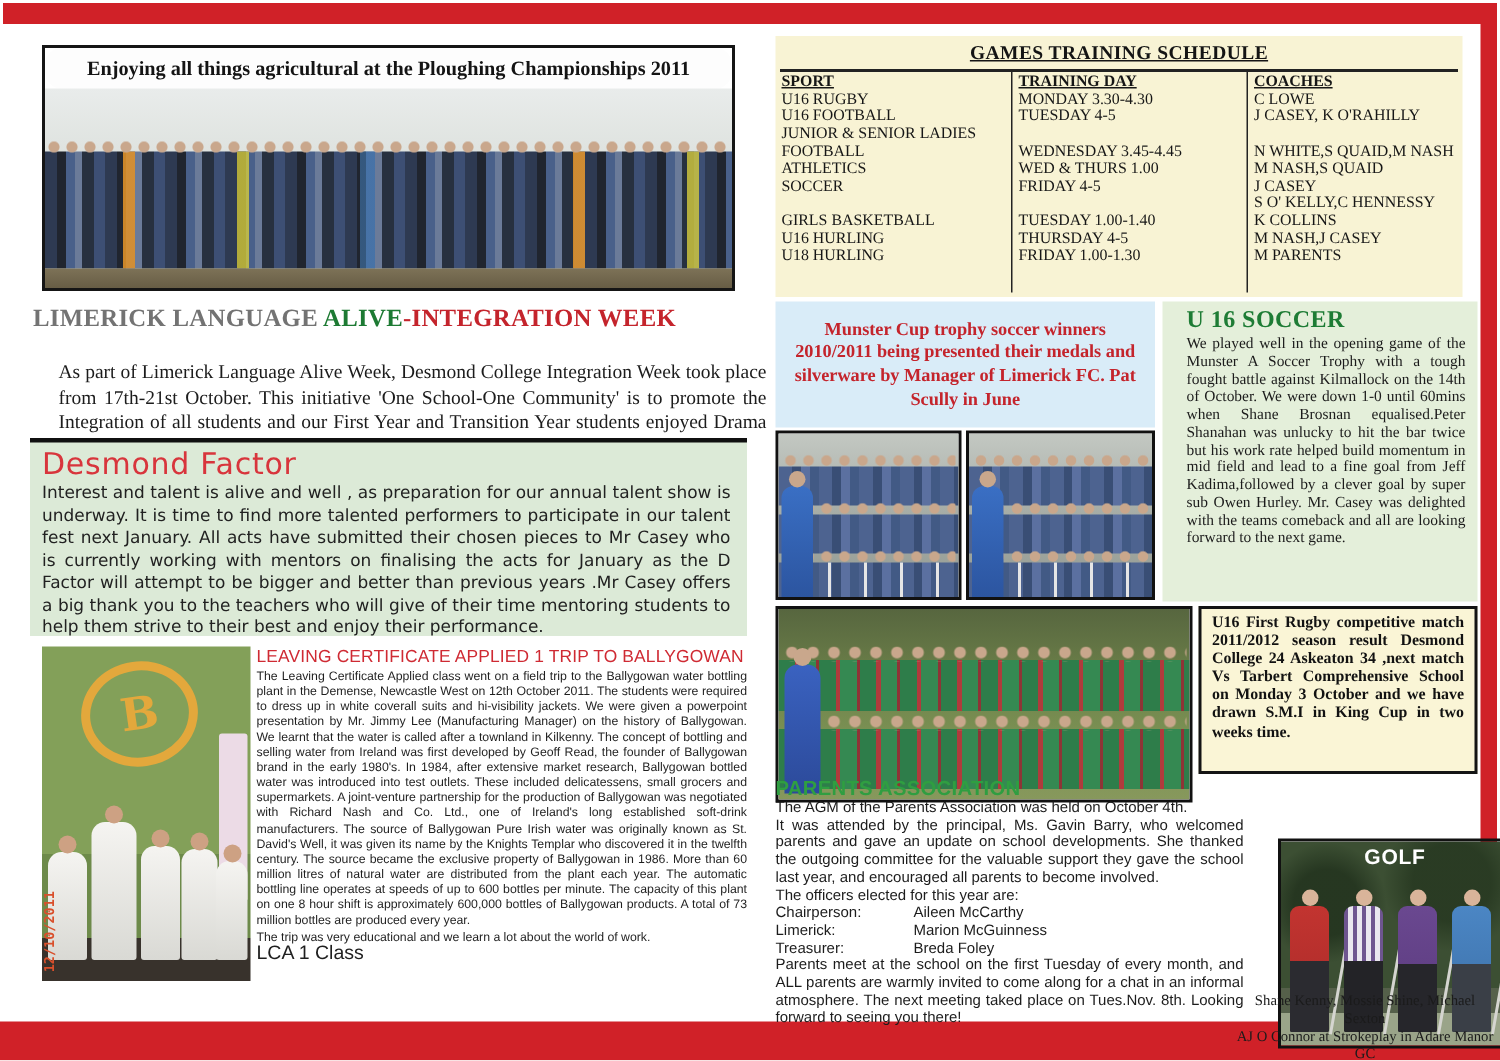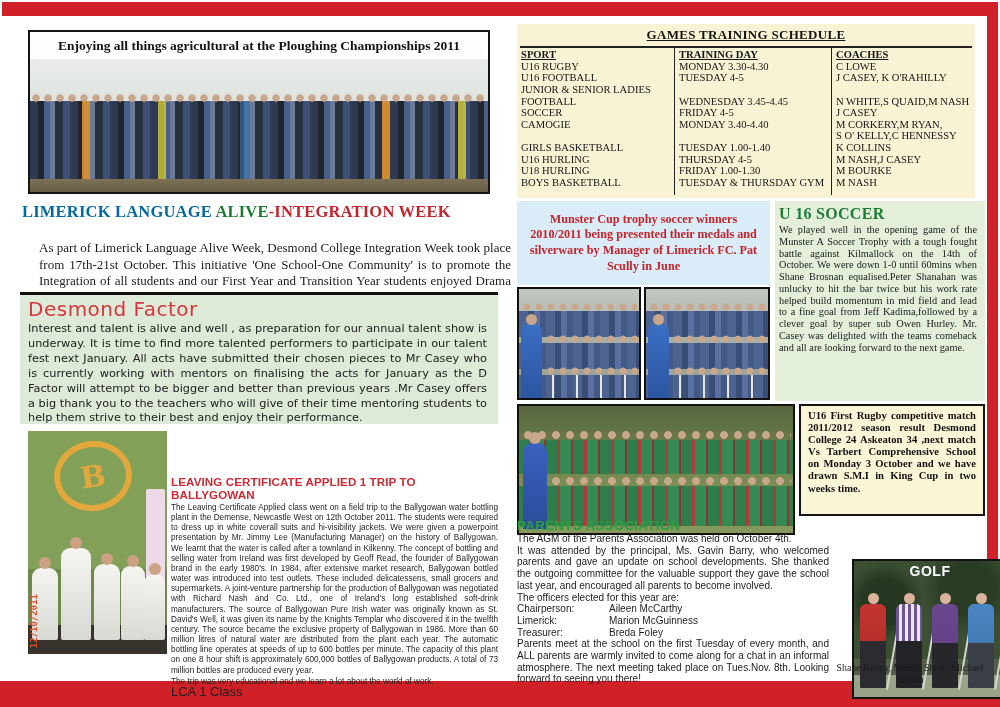--- a/index.html
+++ b/index.html
@@ -23,21 +23,21 @@
         repeating-linear-gradient(90deg, rgba(0,0,0,0) 0 52px, rgba(232,150,40,.85) 52px 60px, rgba(0,0,0,0) 60px 128px, rgba(214,204,62,.8) 128px 136px, rgba(0,0,0,0) 136px 210px, rgba(70,130,190,.55) 210px 220px, rgba(0,0,0,0) 220px 300px),
         repeating-linear-gradient(90deg,#2e3a52 0 8px,#20252f 8px 14px,#49608a 14px 20px,#6b7b99 20px 25px,#27303f 25px 33px,#3d4f74 33px 40px);}
   .crowd-band::before{content:"";position:absolute;left:0;right:0;top:-8px;height:10px;
        background-image:radial-gradient(circle at 6px 5px,#c9a78c 3.4px, rgba(0,0,0,0) 4px);
        background-size:12px 10px;background-repeat:repeat-x;}
   .crowd-ground{position:absolute;left:0;right:0;bottom:0;height:13px;
        background:linear-gradient(#7d7257,#675d45);}
 
   .integ-title{position:absolute;left:22px;top:202px;width:472px;font-weight:bold;
                font-size:16.5px;letter-spacing:.2px;}
-  .t-blue{color:#0369a1;} .t-green{color:#1d7a33;} .t-red{color:#c4242c;}
+  .t-blue{color:#737373;} .t-green{color:#1d7a33;} .t-red{color:#c4242c;}
   .integ-body{position:absolute;left:22px;top:223px;width:472px;margin:17px;
               font-size:13px;line-height:16.6px;color:#1c1c1c;text-align:justify;}
 
   .dfactor-box{position:absolute;left:20px;top:292px;width:478px;height:132px;
                background:#dcead7;border-top:3px solid #101010;box-sizing:border-box;
                padding:2px 11px 0 8px;font-family:"DejaVu Sans", sans-serif;}
   .dfactor-title{font-size:20px;color:#d8353c;letter-spacing:.5px;}
   .dfactor-body{font-size:11.3px;line-height:14.9px;color:#212121;text-align:justify;margin-top:1px;}
 
   .bally-photo{position:absolute;left:28px;top:431px;width:139px;height:223px;overflow:hidden;
@@ -52,21 +52,21 @@
   .bfig::before{content:"";position:absolute;top:-11px;left:50%;margin-left:-6px;width:12px;height:12px;
        border-radius:50%;background:#cda183;}
   .bf1{left:4px;width:26px;height:72px;}
   .bf2{left:33px;width:30px;height:92px;}
   .bf3{left:66px;width:26px;height:76px;}
   .bf4{left:93px;width:24px;height:74px;}
   .bf5{left:116px;width:21px;height:66px;}
   .bally-stamp{position:absolute;left:1px;bottom:6px;writing-mode:vertical-rl;transform:rotate(180deg);
        color:#d94f2b;font-size:9px;font-weight:bold;font-family:"DejaVu Sans Mono", monospace;}
   .bally-col{position:absolute;left:171px;top:431px;width:327px;font-family:"Liberation Sans", sans-serif;}
-  .bally-title{font-size:11.6px;font-weight:bold;color:#cf2a33;letter-spacing:.1px;margin-top:44px;}
+  .bally-title{font-size:11.6px;font-weight:normal;color:#cf2a33;letter-spacing:.1px;}
   .bally-body{font-size:8.2px;line-height:10.15px;color:#1f1f1f;text-align:justify;margin-top:2px;}
   .bally-close{font-size:8.2px;line-height:10.3px;color:#1f1f1f;margin-top:1px;}
   .bally-byline{font-size:13px;line-height:10.3px;color:#1f1f1f;}
 
   
   .sched-box{position:absolute;left:517px;top:24px;width:458px;height:174px;background:#f8f3d4;}
   .sched-title{text-align:center;font-weight:bold;font-size:13px;text-decoration:underline;
                padding-top:3px;color:#141414;letter-spacing:.3px;}
   .sched-rule{position:absolute;left:3px;right:3px;top:22px;height:1.6px;background:#222;}
   .sched-sep{position:absolute;top:24px;bottom:3px;width:1.4px;background:#222;}
@@ -78,21 +78,21 @@
   .srow .c3{flex:1;padding-left:5px;box-sizing:border-box;}
   .srow.shead{font-weight:bold;}
   .srow.shead span{text-decoration:underline;}
 
   .munster-box{position:absolute;left:517px;top:201px;width:253px;height:84px;background:#d9ecf8;
        display:flex;align-items:center;}
   .munster-text{width:100%;padding:0 10px;text-align:center;font-weight:bold;font-size:12.2px;
        line-height:15.6px;color:#c4242c;}
 
   .u16-box{position:absolute;left:775px;top:201px;width:210px;height:200px;background:#e4efda;
-       box-sizing:border-box;padding:4px 8px 0 4px;}
+       box-sizing:border-box;padding:4px 8px 0 16px;}
   .u16-title{font-size:16px;font-weight:bold;color:#1e7c35;letter-spacing:.3px;}
   .u16-body{font-size:10.3px;line-height:11.75px;color:#1b1b1b;text-align:justify;margin-top:1px;}
 
   .photo{position:absolute;border:2px solid #111;box-sizing:border-box;overflow:hidden;}
   .soccer1{left:517px;top:287px;width:124px;height:113px;}
   .soccer2{left:644px;top:287px;width:126px;height:113px;}
   .soccer-scene{position:absolute;inset:0;background:linear-gradient(#c3c8c2,#a8aea8 45%,#939a92 100%);}
   .crowdrow{position:absolute;left:0;right:0;
        background:repeating-linear-gradient(90deg,#4d6390 0 9px,#394e75 9px 15px,#5b70a0 15px 21px,#425a85 21px 27px);}
   .crowdrow::before{content:"";position:absolute;left:2px;right:2px;top:-8px;height:9px;
@@ -221,53 +221,48 @@
           <div class="c1">JUNIOR &amp; SENIOR LADIES</div>
           <div class="c2"></div>
           <div class="c3"></div>
         </div>
       <div class="srow">
           <div class="c1">FOOTBALL</div>
           <div class="c2">WEDNESDAY 3.45-4.45</div>
           <div class="c3">N WHITE,S QUAID,M NASH</div>
         </div>
       <div class="srow">
+          <div class="c1">ATHLETICS</div>
+          <div class="c2">WED &amp; THURS 1.00</div>
+          <div class="c3">M NASH,S QUAID</div>
+        </div>
+      <div class="srow">
           <div class="c1">SOCCER</div>
           <div class="c2">FRIDAY 4-5</div>
           <div class="c3">J CASEY</div>
         </div>
       <div class="srow">
-          <div class="c1">CAMOGIE</div>
-          <div class="c2">MONDAY 3.40-4.40</div>
-          <div class="c3">M CORKERY,M RYAN,</div>
-        </div>
-      <div class="srow">
           <div class="c1"></div>
           <div class="c2"></div>
           <div class="c3">S O' KELLY,C HENNESSY</div>
         </div>
       <div class="srow">
           <div class="c1">GIRLS BASKETBALL</div>
           <div class="c2">TUESDAY 1.00-1.40</div>
           <div class="c3">K COLLINS</div>
         </div>
       <div class="srow">
           <div class="c1">U16 HURLING</div>
           <div class="c2">THURSDAY 4-5</div>
           <div class="c3">M NASH,J CASEY</div>
         </div>
       <div class="srow">
           <div class="c1">U18 HURLING</div>
           <div class="c2">FRIDAY 1.00-1.30</div>
-          <div class="c3">M BOURKE</div>
-        </div>
-      <div class="srow">
-          <div class="c1">BOYS BASKETBALL</div>
-          <div class="c2">TUESDAY &amp; THURSDAY GYM</div>
-          <div class="c3">M NASH</div>
+          <div class="c3">M PARENTS</div>
         </div>
     </div>
   </div>
 
   <div class="munster-box">
     <div class="munster-text">Munster Cup trophy soccer winners 2010/2011 being presented their medals and silverware by Manager of Limerick FC. Pat Scully in June</div>
   </div>
 
   <div class="u16-box">
     <div class="u16-title">U 16 SOCCER</div>
@@ -327,14 +322,15 @@
     <div class="golf-scene">
       <div class="golf-label">GOLF</div>
       <div class="gfig gf1"></div>
       <div class="gfig gf2"></div>
       <div class="gfig gf3"></div>
       <div class="gfig gf4"></div>
     </div>
   </div>
   <div class="golf-caption">
     <span>Shane Kenny, Mossie Shine, Michael Sexton</span><br>
+    <span>AJ O Connor at Strokeplay in Adare Manor GC</span>
   </div>
 </div>
 
 </body></html>

